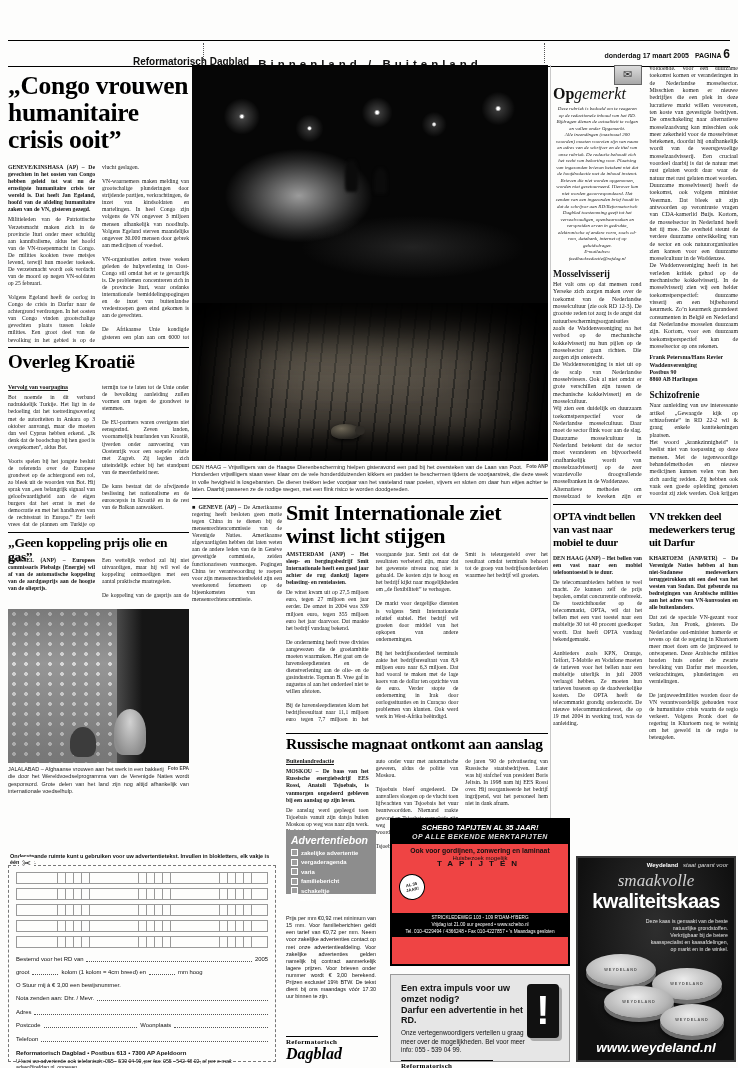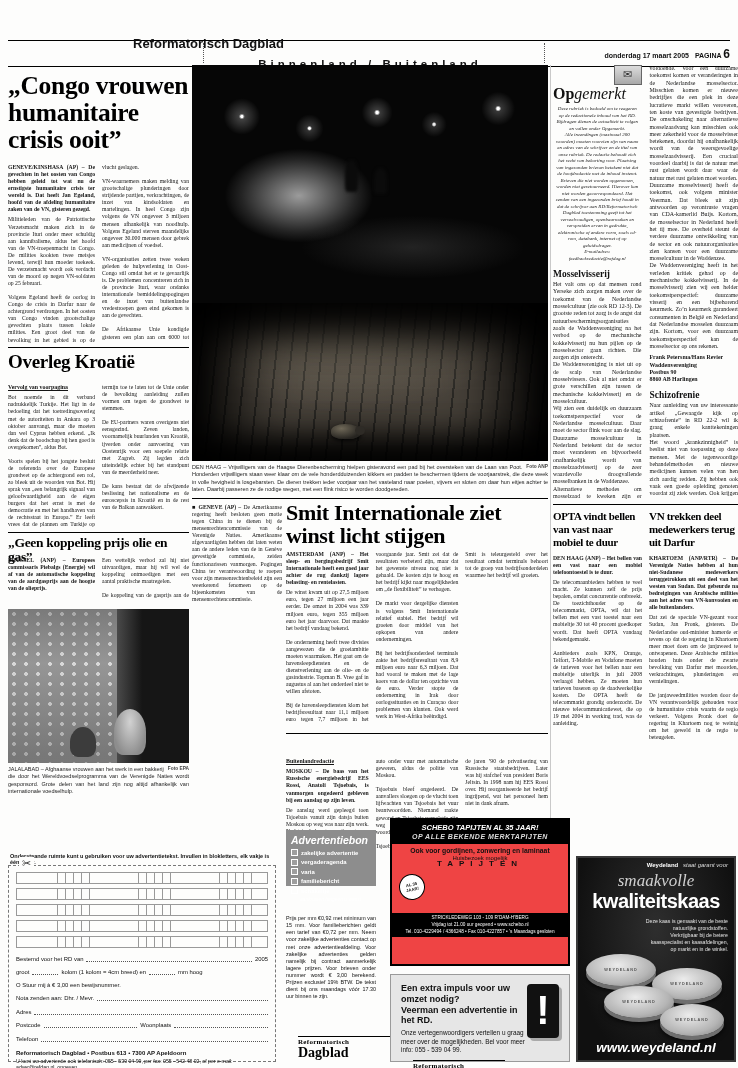--- a/index.html
+++ b/index.html
@@ -71,31 +71,31 @@
              white-space:pre-line;}
   
   .coupon{position:absolute;left:8px;top:865px;width:268px;height:197px;border:1.5px dashed #777;box-sizing:border-box;
           padding:6px 7px;font-family:"Liberation Sans",sans-serif;}
   .scissors{position:absolute;left:10px;top:-9px;background:#fdfdfc;padding:0 3px;font-size:11px;color:#333;}
   .lrow{height:10px;border:0.5px solid #999;margin-bottom:4px;
         background:repeating-linear-gradient(90deg, transparent 0 7.6px, #999 7.6px 8.1px);}
   .fline{display:flex;align-items:flex-end;font-size:5.9px;color:#111;margin-top:6.5px;gap:3px;}
   .dots{flex:1;border-bottom:1px dotted #555;height:6px;}
   .dots.s{flex:0 0 26px;}
-  .graypanel{position:absolute;left:286px;top:830px;width:90px;height:56px;background:#8d8d8d;box-sizing:border-box;
+  .graypanel{position:absolute;left:286px;top:830px;width:90px;height:64px;background:#8d8d8d;box-sizing:border-box;
              padding:4px 5px;font-family:"Liberation Sans",sans-serif;color:#fff;}
   .gp-title{font-weight:bold;font-style:italic;font-size:10.5px;margin-bottom:3px;}
   .gp-opt{display:flex;align-items:center;gap:3px;font-size:5.9px;font-weight:bold;margin-top:2.5px;}
   .cb{width:5px;height:5px;border:1px solid #fff;background:rgba(255,255,255,.15);flex:0 0 auto;}
   .gp-note{font-size:4.9px;font-style:italic;margin-top:3px;margin-left:9px;}
   .pricing{position:absolute;left:286px;top:915px;width:90px;font-family:"Liberation Sans",sans-serif;
            font-size:5.4px;line-height:1.32;text-align:justify;color:#111;}
-  .rdlogo{font-family:"Liberation Serif",serif;color:#000;border-top:1.5px solid #000;padding-top:1px;width:92px;margin-left:12px;}
+  .rdlogo{font-family:"Liberation Serif",serif;color:#000;border-top:1.5px solid #000;padding-top:1px;width:92px;}
   .rdlogo .p1{font-weight:bold;font-size:7px;display:block;letter-spacing:.3px;}
-  .rdlogo .p2{font-weight:bold;font-size:14px;display:block;margin-top:-1px;}
+  .rdlogo .p2{font-weight:bold;font-style:italic;font-size:16px;display:block;margin-top:-1px;}
   .schebo{position:absolute;left:390px;top:818px;width:180px;height:148px;border:2px solid #000;box-sizing:border-box;
           background:#ef4444;font-family:"Liberation Sans",sans-serif;overflow:hidden;}
   .sch-top{background:#000;color:#fff;text-align:center;padding:3px 2px 4px 2px;font-style:italic;font-weight:bold;}
   .sch-t1{font-size:7.5px;}
   .sch-t2{font-size:8.5px;margin-top:1px;}
   .sch-t3{font-size:7px;margin-top:1px;color:#ddd;letter-spacing:.5px;}
   .sch-mid{position:relative;text-align:center;padding-top:3px;height:66px;}
   .sch-m1{font-weight:bold;font-size:6.8px;}
   .sch-m2{font-size:6px;margin-top:1px;}
   .sch-logo1{font-weight:bold;font-size:25px;letter-spacing:-1px;line-height:1;margin-top:3px;font-style:italic;}
@@ -132,21 +132,21 @@
   .bon-footer1{font-weight:bold;font-size:6px;margin-top:8px;}
   .bon-footer2{font-size:5.2px;margin-top:2px;}
   .bullet-dateline{font-weight:bold;}
 </style>
 </head>
 <body>
 
 <div id="page">
 
   <div class="rule" style="left:8px;top:40px;width:722px;"></div>
-  <div class="abs sans" style="left:133px;top:36px;font-size:13px;font-weight:bold;">Reformatorisch Dagblad</div>
+  <div class="abs sans" style="left:133px;top:56px;font-size:10px;font-weight:bold;">Reformatorisch Dagblad</div>
   <div class="dotline" style="left:203px;top:43px;height:20px;"></div>
   <div class="abs sans" style="left:240px;top:46px;width:260px;text-align:center;font-size:11.5px;font-weight:bold;letter-spacing:4px;margin-top:12px;">Binnenland / Buitenland</div>
   <div class="dotline" style="left:544px;top:43px;height:20px;"></div>
   <div class="abs sans" style="left:556px;top:47px;width:174px;text-align:right;font-size:7px;font-weight:bold;">
     <span>donderdag 17 maart 2005</span>
     <span style="margin-left:4px;">PAGINA</span>
     <span style="font-size:12px;">6</span>
   </div>
   <div class="rule" style="left:8px;top:66px;width:722px;"></div>
 
@@ -225,20 +225,21 @@
 Bij de havensleepdiensten klom het bedrijfsresultaat naar 11,1 miljoen euro tegen 7,7 miljoen in het voorgaande jaar. Smit zei dat de resultaten verbeterd zijn, maar dat het gewenste niveau nog niet is gehaald. De kosten zijn te hoog en het bedrijf kijkt naar mogelijkheden om „de flexibiliteit” te verhogen.
 
 De markt voor dergelijke diensten is volgens Smit Internationale relatief stabiel. Het bedrijf wil groeien door middel van het opkopen van andere ondernemingen.
 
 Bij het bedrijfsonderdeel terminals zakte het bedrijfsresultaat van 8,9 miljoen euro naar 6,3 miljoen. Dat had vooral te maken met de lage koers van de dollar ten opzichte van de euro. Verder stopte de onderneming in Irak door oorlogssituaties en in Curaçao door problemen van klanten. Ook werd werk in West-Afrika beëindigd.
 
 Smit is teleurgesteld over het resultaat omdat terminals behoort tot de groep van bedrijfsonderdelen waarmee het bedrijf wil groeien.</div>
   </div>
 
   <div class="rule" style="left:286px;top:733px;width:262px;"></div>
+  <div class="abs hl" style="left:286px;top:736px;width:262px;font-size:15.5px;">Russische magnaat ontkomt aan aanslag</div>
   <div class="abs cols3" style="left:286px;top:758px;width:262px;height:95px;">
     <p class="art kicker">Buitenlandredactie</p>
     <p class="art lead">MOSKOU – De baas van het Russische energiebedrijf EES Rossi, Anatoli Tsjoebais, is vanmorgen ongedeerd gebleven bij een aanslag op zijn leven.</p>
     <div class="art">De aanslag werd gepleegd toen Tsjoebais vanuit zijn datsja buiten Moskou op weg was naar zijn werk. Nadat in de buurt van zijn auto een explosief was afgegaan, namen twee mannen in gevechtstenue de auto onder vuur met automatische geweren, aldus de politie van Moskou.
 
 Tsjoebais bleef ongedeerd. De aanvallers sloegen op de vlucht toen lijfwachten van Tsjoebais het vuur beantwoordden. Niemand raakte gewond en Tsjoebais vervolgde zijn weg naar kantoor, aldus een woordvoerder van EES Rossi.
 
 Tsjoebais leidde aan het begin van de jaren ’90 de privatisering van Russische staatsbedrijven. Later was hij stafchef van president Boris Jeltsin. In 1998 nam hij EES Rossi over. Hij reorganiseerde het bedrijf ingrijpend, wat het personeel hem niet in dank afnam.</div>
   </div>
 
@@ -377,21 +378,21 @@
     <div class="sch-bot">
       <div>STRICKLEDEWEG 103 - 109  R’DAM-H’BERG</div>
       <div>Vrijdag tot 21.00 uur geopend  •  www.schebo.nl</div>
       <div>Tel. 010-4229494 / 4366248 • Fax 010-4227857 • ’s Maandags gesloten</div>
     </div>
   </div>
 
   <div class="impuls">
     <div class="imp-mark">!</div>
     <div class="imp-title">Een extra impuls voor uw omzet nodig?</div>
-    <div class="imp-sub">Veerman een advertentie in het RD.</div>
+    <div class="imp-sub">Darfur een advertentie in het RD.</div>
     <div class="imp-body">Onze vertegenwoordigers vertellen u graag meer over de mogelijkheden. Bel voor meer info: 055 - 539 04 99.</div>
     <div class="rdlogo" style="margin-top:6px;">
       <span class="p1">Reformatorisch</span>
 
     </div>
   </div>
 
   <div class="weyde">
     <div class="wd-tag">
       <span class="wd-brand">Weydeland</span>

